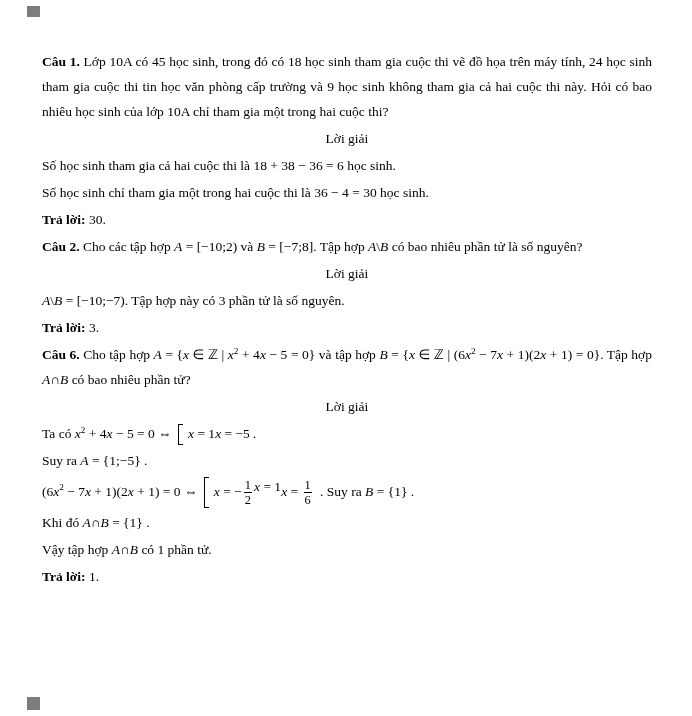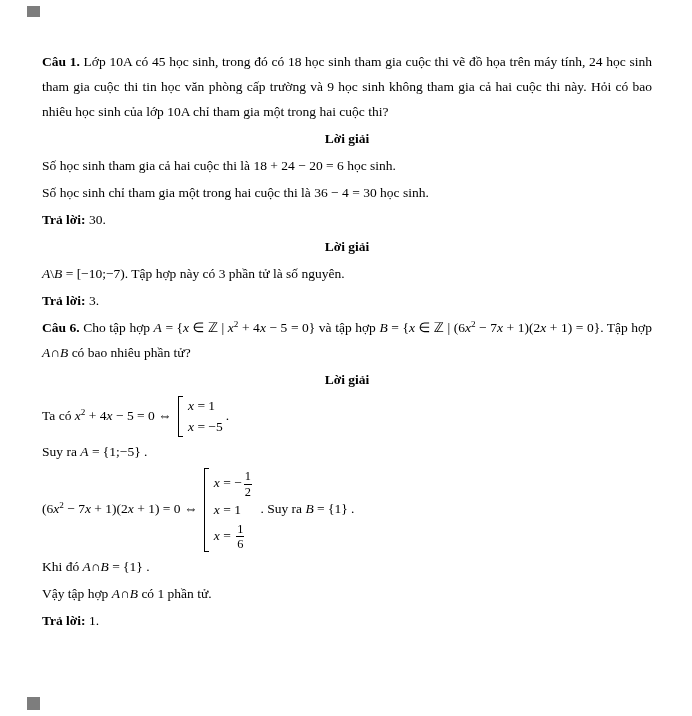--- a/index.html
+++ b/index.html
@@ -7,36 +7,36 @@
   body {
     width:692px; height:716px;
     position:relative; overflow:hidden;
     font-family:"Liberation Serif", serif;
     font-size:13.5px; color:#000;
   }
   .doc { position:absolute; left:42px; right:40px; top:50px; }
   .para { line-height:1.85; margin-bottom:2px; text-align:left; }
   .just { text-align:justify; }
   .center { text-align:center; }
-  .bold { font-weight:bold; }
+  .bold { font-weight:normal; }
   b, .qlabel { font-weight:bold; }
   i { font-style:italic; }
   sup { font-size:0.68em; vertical-align:super; line-height:0; }
   .m { white-space:nowrap; }
 
   
   .cases { display:inline-flex; align-items:center; vertical-align:middle; margin:1px 3px; }
   .cases .lb {
     align-self:stretch; width:5px;
     border-left:1.3px solid #000;
     border-top:1.3px solid #000;
     border-bottom:1.3px solid #000;
     margin-right:5px;
   }
-  .cases .rows { display:inline-flex; flex-direction:column; justify-content:center; line-height:1.55; }
+  .cases .rows { display:inline-flex; flex-direction:row; justify-content:center; line-height:1.55; }
   .cases .rows > span { display:block; }
 
   
   .frac { display:inline-flex; flex-direction:column; align-items:center; vertical-align:middle; line-height:1.15; font-size:0.92em; margin:1px 2px; }
   .frac .den { border-top:1px solid #000; padding:0 1px; }
   .frac .num { padding:0 1px; }
 
   
   .edge-mark { position:absolute; left:27px; width:13px; background:#7d7d7d; }
   .edge-mark.top { top:6px; height:11px; }
@@ -47,25 +47,26 @@
 
 <div class="edge-mark top"></div>
 <div class="edge-mark bottom"></div>
 
 <div class="doc">
 
   <p class="para just"><b class="qlabel">Câu 1.</b>&nbsp;<span>Lớp 10A có 45 học sinh, trong đó có 18 học sinh tham gia cuộc thi vẽ đồ họa trên máy tính, 24 học sinh tham gia cuộc thi tin học văn phòng cấp trường và 9 học sinh không tham gia cả hai cuộc thi này. Hỏi có bao nhiêu học sinh của lớp 10A chỉ tham gia một trong hai cuộc thi?</span></p>
 
   <p class="para center bold">Lời giải</p>
 
-  <p class="para">Số học sinh tham gia cả hai cuộc thi là <span class="m">18 + 24 − 20 = 6</span> học sinh.</p>
+  <p class="para">Số học sinh tham gia cả hai cuộc thi là <span class="m">18 + 38 − 36 = 6</span> học sinh.</p>
   <p class="para">Số học sinh chỉ tham gia một trong hai cuộc thi là <span class="m">36 − 4 = 30</span> học sinh.</p>
 
   <p class="para"><b>Trả lời:</b>&nbsp;<span>30.</span></p>
 
+  <p class="para just"><b class="qlabel">Câu 2.</b>&nbsp;<span>Cho các tập hợp <i>A</i> = [−10;2) và <i>B</i> = [−7;8]. Tập hợp <i>A</i>\<i>B</i> có bao nhiêu phần tử là số nguyên?</span></p>
 
   <p class="para center bold">Lời giải</p>
 
   <p class="para"><i>A</i>\<i>B</i> = [−10;−7). Tập hợp này có 3 phần tử là số nguyên.</p>
 
   <p class="para"><b>Trả lời:</b>&nbsp;<span>3.</span></p>
 
   <p class="para just"><b class="qlabel">Câu 6.</b>&nbsp;<span>Cho tập hợp <i>A</i> = {<i>x</i> ∈ ℤ | <i>x</i><sup>2</sup> + 4<i>x</i> − 5 = 0} và tập hợp <i>B</i> = {<i>x</i> ∈ ℤ | (6<i>x</i><sup>2</sup> − 7<i>x</i> + 1)(2<i>x</i> + 1) = 0}. Tập hợp <i>A</i>∩<i>B</i> có bao nhiêu phần tử?</span></p>
 
   <p class="para center bold">Lời giải</p>

